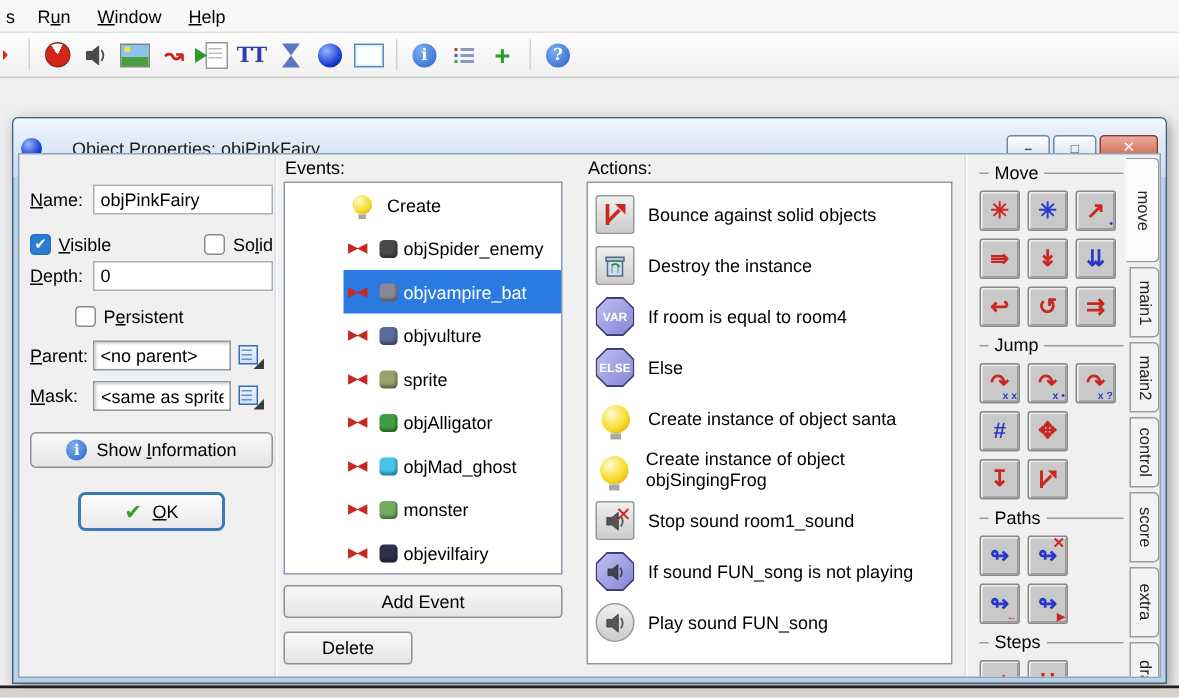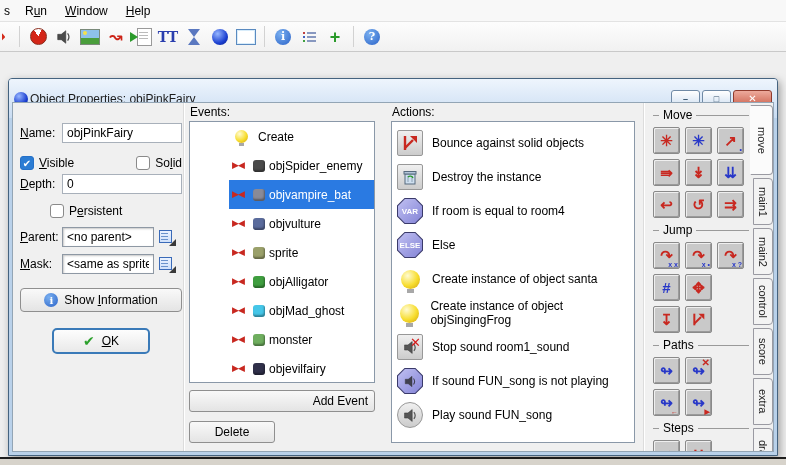--- a/index.html
+++ b/index.html
@@ -49,21 +49,21 @@
   .glist::before{content:"";position:absolute;left:5px;top:2px;width:9px;height:2px;background:#8898c0;
     box-shadow:0 4px 0 #8898c0,0 8px 0 #8898c0;}
   .glist::after{content:"";position:absolute;left:1px;top:2px;width:2px;height:2px;background:#c04040;
     box-shadow:0 4px 0 #4060c0,0 8px 0 #40a040;}
   .plus{color:#2a9a2a;font-weight:900;font-size:18px;line-height:1;}
 
   
   .dialog{position:absolute;left:8px;top:78px;width:770px;height:378px;
     background:#b9d1ea;border:1px solid #45637f;border-radius:4px 4px 0 0;
     box-shadow:2px 3px 9px rgba(0,0,0,.35);box-sizing:border-box;}
-  .titlebar{height:39px;display:flex;align-items:center;gap:2px;padding:0 5px;
+  .titlebar{height:39px;display:flex;align-items:center;gap:20px;padding:0 5px;
     background:linear-gradient(#eef5fd,#c9dcf2);border-radius:3px 3px 0 0;}
   .title-ball{width:14px;height:14px;border-radius:50%;flex:0 0 auto;
     background:radial-gradient(circle at 35% 30%,#96b6ff,#1a3ed0 62%,#0a1e7e);}
   .title-text{flex:1;color:#1c1c1c;white-space:nowrap;overflow:hidden;}
   .capbtns{display:flex;gap:2px;}
   .cap-btn{width:29px;height:17px;border:1px solid #708aa6;border-radius:3px;box-sizing:border-box;
     background:linear-gradient(#ffffff,#d2e1f2);display:flex;align-items:center;justify-content:center;
     font-size:9px;color:#33506a;font-weight:bold;}
   .cap-close{width:39px;background:linear-gradient(#edaa9c,#cd6450);border-color:#8f3a2c;color:#fff;font-size:10px;}
 
@@ -121,21 +121,21 @@
   .bulb::after{content:"";position:absolute;left:4px;bottom:-3px;width:5px;height:3px;background:#a8a8a8;}
   .bulb.lg{width:19px;height:19px;}
   .bulb.lg::after{left:6px;bottom:-4px;width:7px;height:4px;}
   .step-ic{position:relative;width:15px;height:14px;flex:0 0 auto;}
   .step-ic::before,.step-ic::after{content:"";position:absolute;width:5px;height:6px;background:#3848c8;
     transform:skewX(-16deg);border-radius:1px;}
   .step-ic::before{left:2px;top:7px;}
   .step-ic::after{left:8px;top:0;}
   .col-ar{font-size:9px;font-weight:bold;letter-spacing:-1px;width:17px;flex:0 0 auto;line-height:1;}
   .blob{width:12px;height:12px;border-radius:3px;flex:0 0 auto;box-shadow:inset -1px -2px 2px rgba(0,0,0,.35);}
-  .addev{width:100%;margin-top:7px;height:22px;border-radius:3px;text-align:right;}
+  .addev{width:100%;margin-top:7px;height:22px;border-radius:3px;}
   .dc-row{display:flex;justify-content:space-between;margin-top:9px;}
   .dc-row .btn{width:86px;height:22px;border-radius:3px;}
 
   
   .act-col{position:absolute;left:378px;top:1px;width:244px;}
   .act-list{height:322px;padding-top:4px;box-sizing:border-box;}
   .act-row{display:flex;align-items:center;gap:9px;height:34px;padding-left:5px;}
   .act-btn{width:26px;height:26px;flex:0 0 auto;border:1px solid #989898;border-radius:2px;box-sizing:border-box;
     background:linear-gradient(#f0f0f0,#cccccc);display:flex;align-items:center;justify-content:center;position:relative;}
   .act-btn.round{border-radius:50%;}

